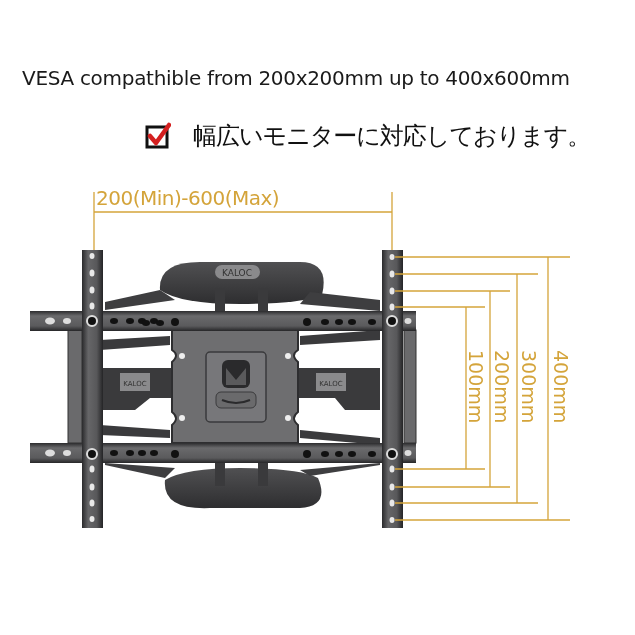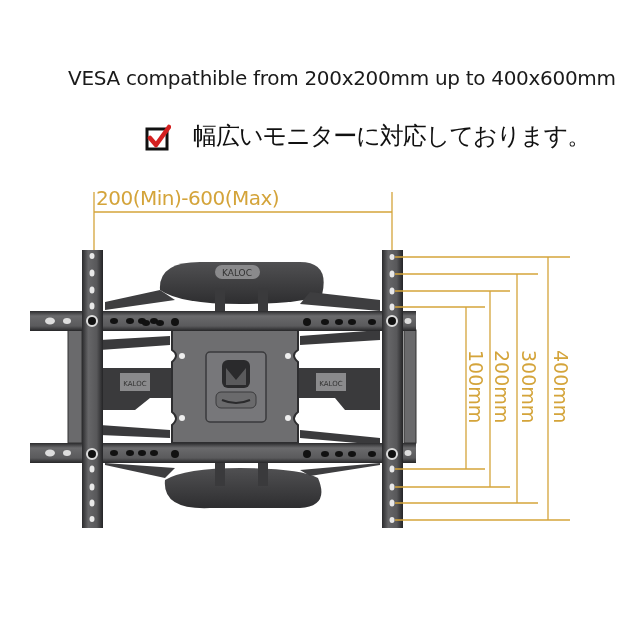--- a/index.html
+++ b/index.html
@@ -1,18 +1,18 @@
 <!DOCTYPE html>
 <html><head>
 <meta charset="utf-8">
 <style>
   html, body { margin:0; padding:0; background:#ffffff; }
   body { width:635px; height:635px; position:relative; overflow:hidden; font-family:"Liberation Sans", sans-serif; }
-  .headline { position:absolute; left:22px; top:66px; font-size:20px; color:#1a1a1a; font-family:"DejaVu Sans", sans-serif; letter-spacing:-0.3px; white-space:nowrap;margin-left:46px; }
-  .jp-row { position:absolute; left:145px; top:120px; display:flex; align-items:flex-end; }
+  .headline { position:absolute; left:22px; top:66px; font-size:20px; color:#1a1a1a; font-family:"DejaVu Sans", sans-serif; letter-spacing:-0.3px; white-space:nowrap; }
+  .jp-row { position:absolute; left:145px; top:120px; display:flex; align-items:center; }
   .jp-text { margin-left:22px; font-size:24px; color:#111; font-family:"DejaVu Sans", sans-serif; letter-spacing:-1px; white-space:nowrap; }
   .width-label { position:absolute; left:96px; width:292px; top:186px; text-align:left; font-size:20px; color:#d4a43a; font-family:"DejaVu Sans", sans-serif; letter-spacing:-0.5px; }
   svg.stage { position:absolute; left:0; top:0; }
   .dim-label { position:absolute; font-size:19px; color:#d4a43a; font-family:"DejaVu Sans", sans-serif; transform-origin:left top; transform:rotate(90deg); white-space:nowrap; }
 </style>
 </head>
 <body>
 
 <div class="headline">VESA compathible from 200x200mm up to 400x600mm</div>
 

